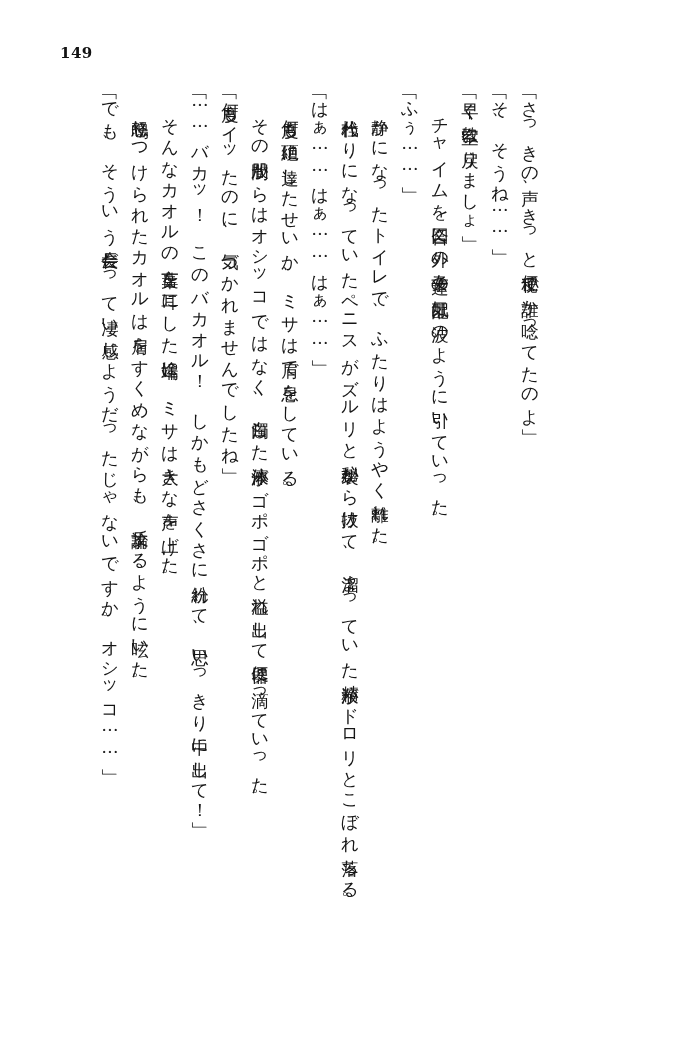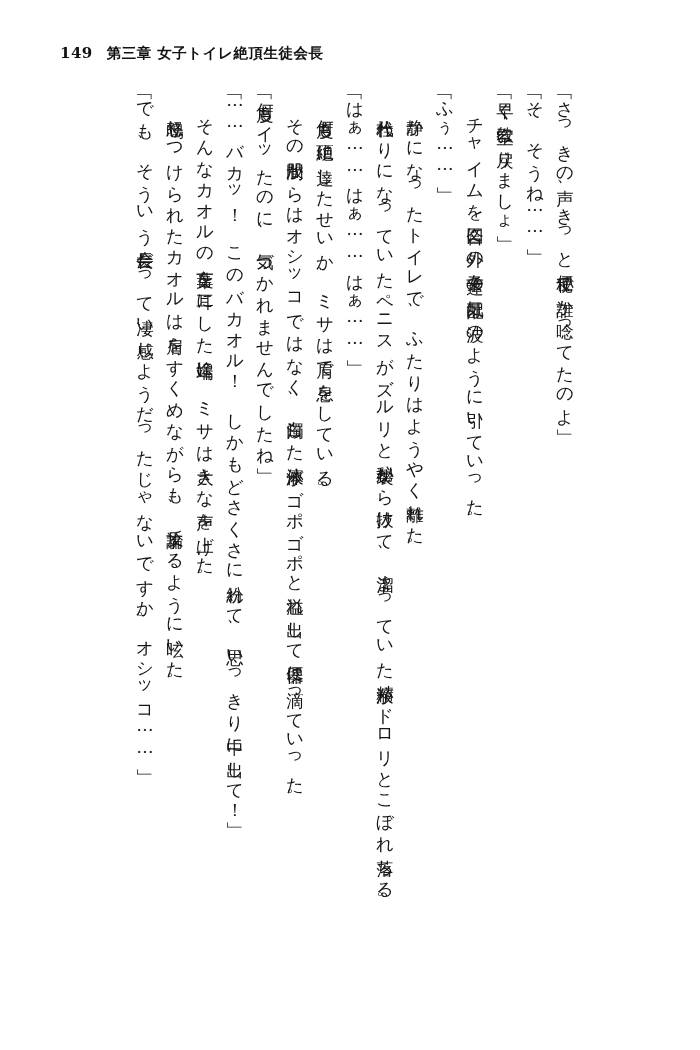--- a/index.html
+++ b/index.html
@@ -8,21 +8,20 @@
     background: #ffffff;
   }
   .page {
     position: relative;
     width: 600px;
     height: 1050px;
     background: #ffffff;
     overflow: hidden;
     font-family: "Liberation Serif", "DejaVu Serif", serif;
     color: #1a1a1a;
-    padding-left: 35px;
   }
   .header {
     position: absolute;
     top: 44px;
     left: 60px;
     display: flex;
     align-items: baseline;
     gap: 14px;
     font-family: "DejaVu Serif", serif;
   }
@@ -65,21 +64,20 @@
   }
   .col.indent-2 { padding-top: 18px; }
 </style>
 </head>
 <body>
 
 <div class="page">
 
   <div class="header">
     <span class="page-number">149</span>
-    <span class="running-title">第三章 女子トイレ絶頂生徒会長</span>
   </div>
 
   <div class="body-area">
     <div class="col">「さっきの声、きっと便秘で誰か唸ってたのよ」</div>
     <div class="col">「そ、そうね……」</div>
     <div class="col">「早く教室に戻りましょ」</div>
     <div class="col indent-2">チャイムを合図に外の女子達の気配は波のように引いていった。</div>
     <div class="col">「ふぅ……」</div>
     <div class="col indent-2">静かになったトイレで、ふたりはようやく離れた。</div>
     <div class="col indent-2">栓代わりになっていたペニスがズルリと秘裂から抜けて、溜まっていた精液がドロリとこぼれ落ちる。</div>

